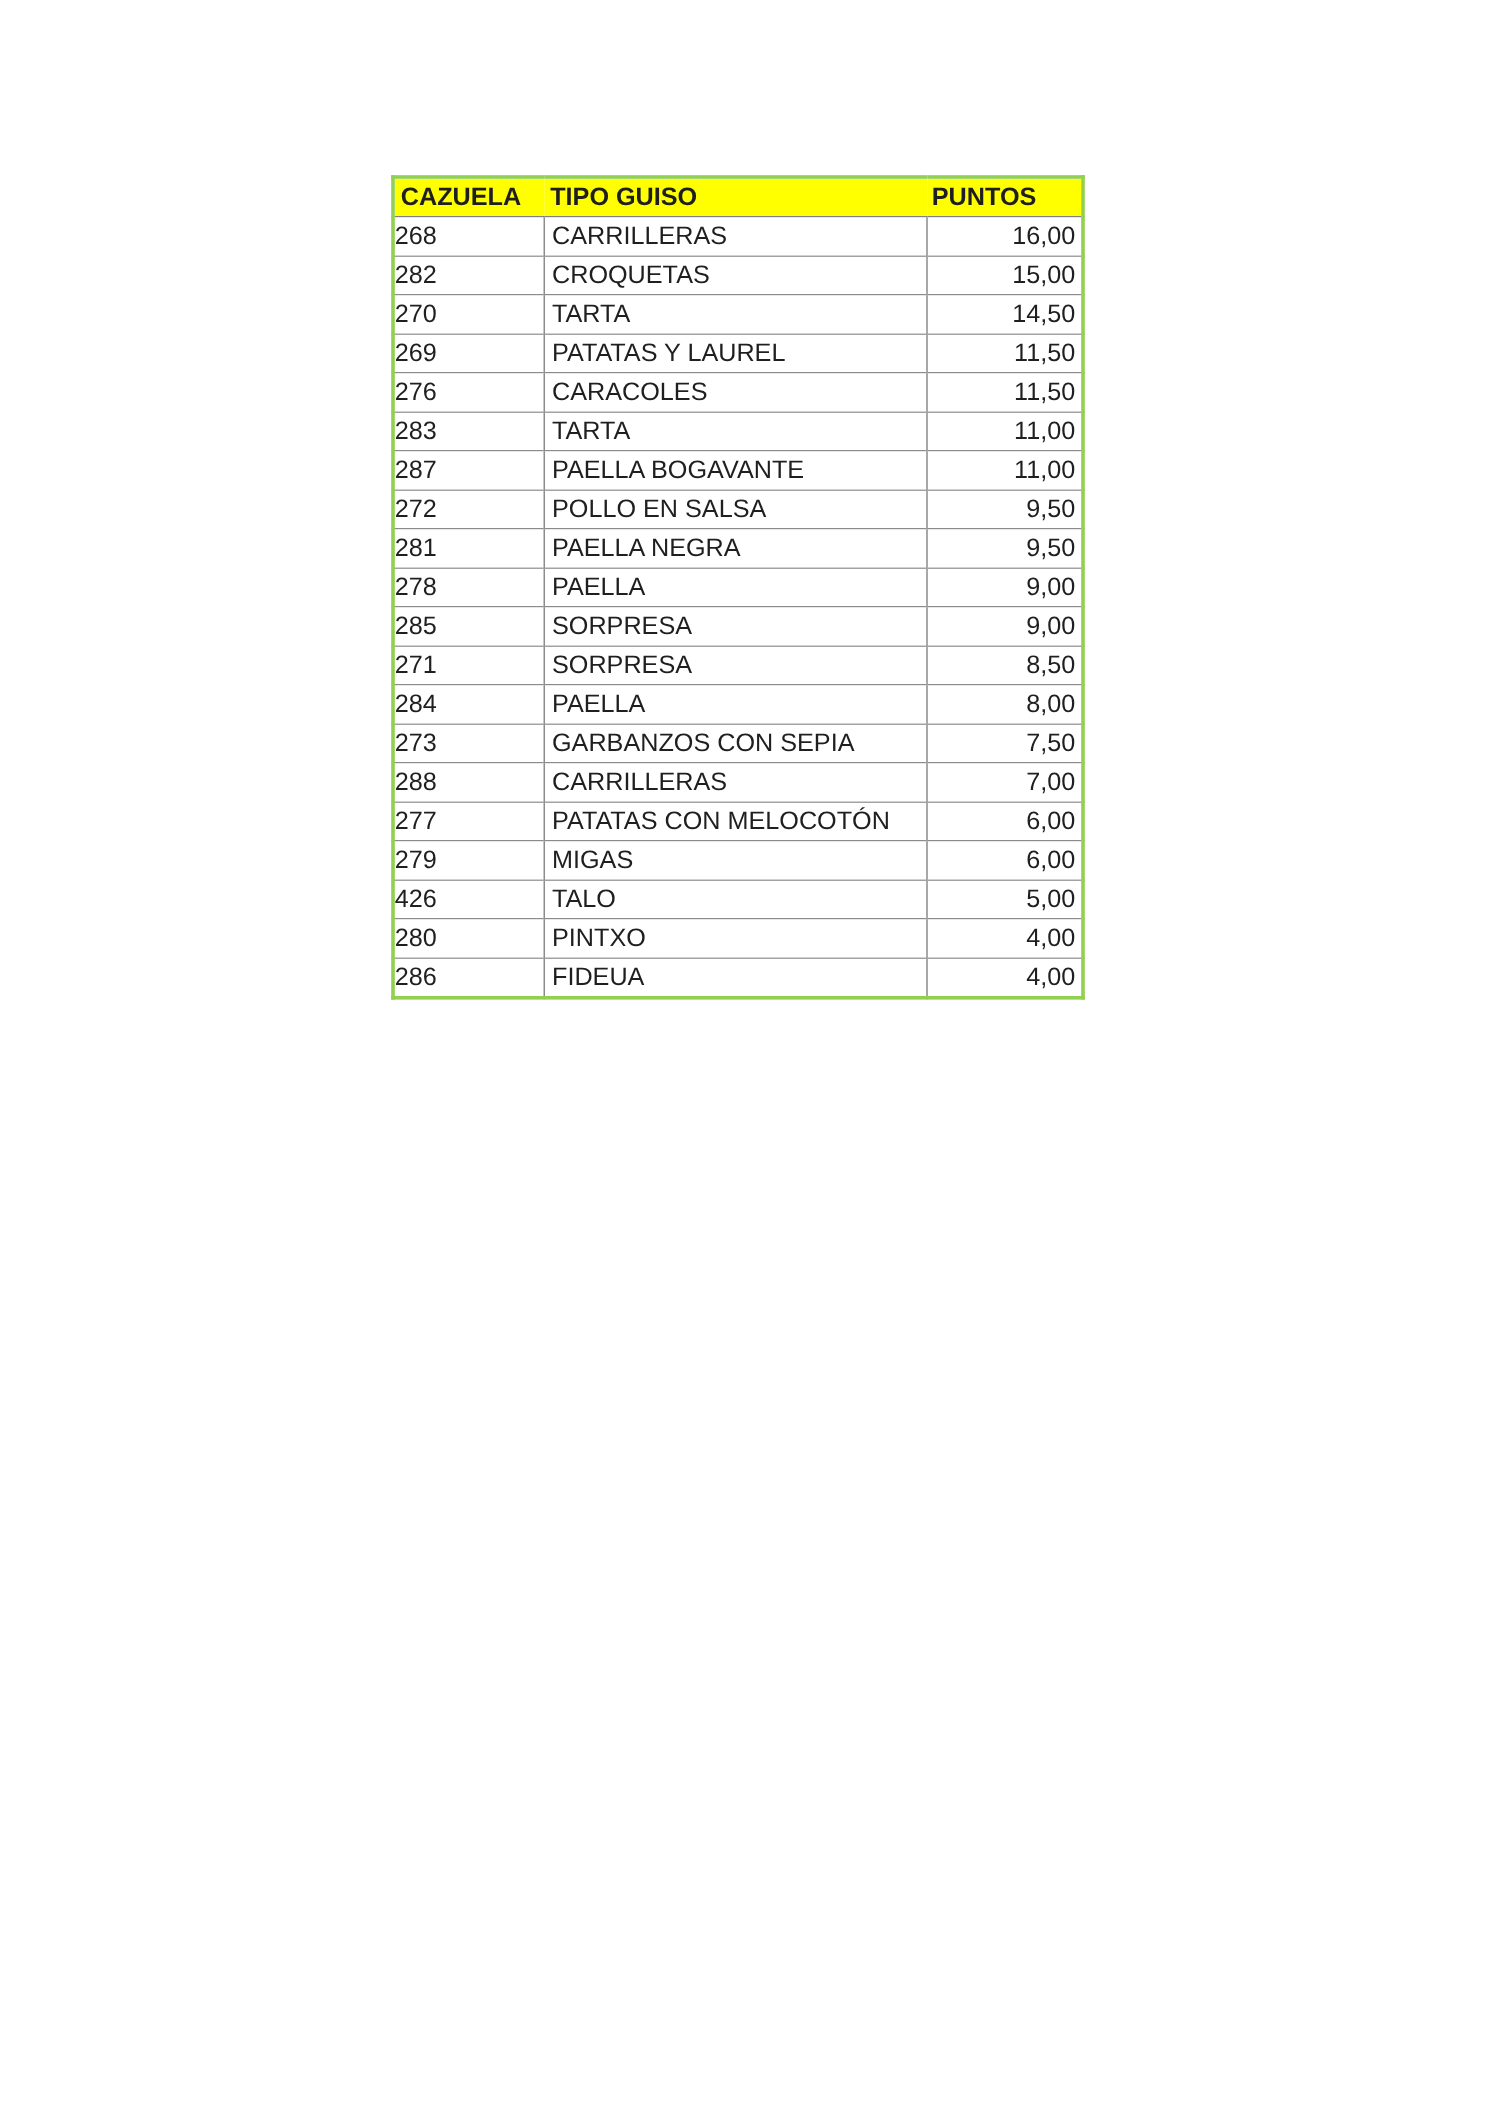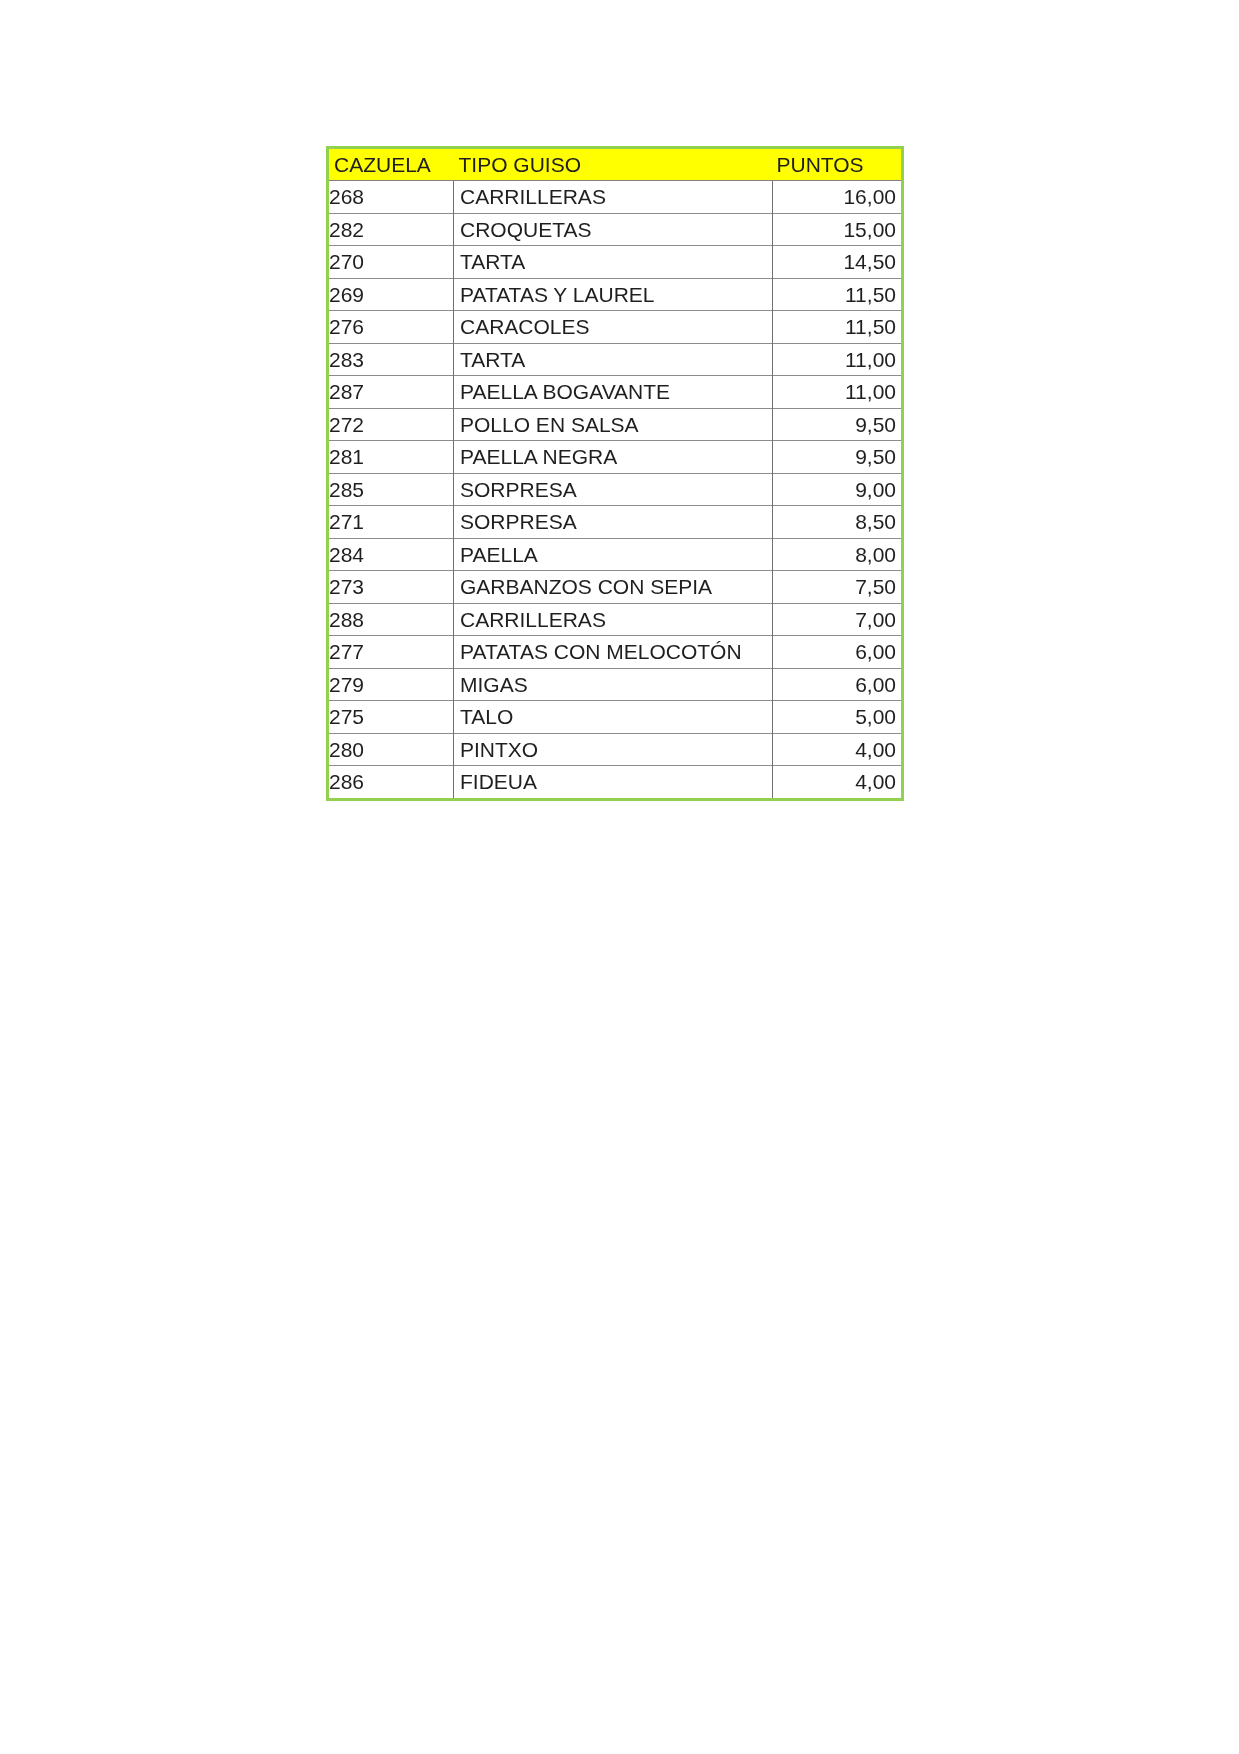--- a/index.html
+++ b/index.html
@@ -24,21 +24,21 @@
     table-layout: fixed;
     border: 3px solid #92D050;
     font-size: 21px;
     line-height: 1;
   }
   col.c-cazuela { width: 126px; }
   col.c-guiso   { width: 319px; }
   col.c-puntos  { width: 130px; }
   thead th {
     background: #FFFF00;
-    font-weight: normal;
+    font-weight: bold;
     text-align: left;
     height: 31px;
     padding: 0 0 0 5px;
     border-bottom: 1.5px solid #808080;
     white-space: nowrap;
     overflow: hidden;
   }
   thead th.h-puntos { padding-left: 4px; }
   tbody td {
     height: 31.5px;
@@ -119,20 +119,25 @@
           <td class="cell-cazuela">272</td>
           <td class="cell-guiso">POLLO EN SALSA</td>
           <td class="cell-puntos">9,50</td>
         </tr>
         <tr>
           <td class="cell-cazuela">281</td>
           <td class="cell-guiso">PAELLA NEGRA</td>
           <td class="cell-puntos">9,50</td>
         </tr>
         <tr>
+          <td class="cell-cazuela">278</td>
+          <td class="cell-guiso">PAELLA</td>
+          <td class="cell-puntos">9,00</td>
+        </tr>
+        <tr>
           <td class="cell-cazuela">285</td>
           <td class="cell-guiso">SORPRESA</td>
           <td class="cell-puntos">9,00</td>
         </tr>
         <tr>
           <td class="cell-cazuela">271</td>
           <td class="cell-guiso">SORPRESA</td>
           <td class="cell-puntos">8,50</td>
         </tr>
         <tr>
@@ -154,21 +159,21 @@
           <td class="cell-cazuela">277</td>
           <td class="cell-guiso">PATATAS CON MELOCOTÓN</td>
           <td class="cell-puntos">6,00</td>
         </tr>
         <tr>
           <td class="cell-cazuela">279</td>
           <td class="cell-guiso">MIGAS</td>
           <td class="cell-puntos">6,00</td>
         </tr>
         <tr>
-          <td class="cell-cazuela">275</td>
+          <td class="cell-cazuela">426</td>
           <td class="cell-guiso">TALO</td>
           <td class="cell-puntos">5,00</td>
         </tr>
         <tr>
           <td class="cell-cazuela">280</td>
           <td class="cell-guiso">PINTXO</td>
           <td class="cell-puntos">4,00</td>
         </tr>
         <tr>
           <td class="cell-cazuela">286</td>

